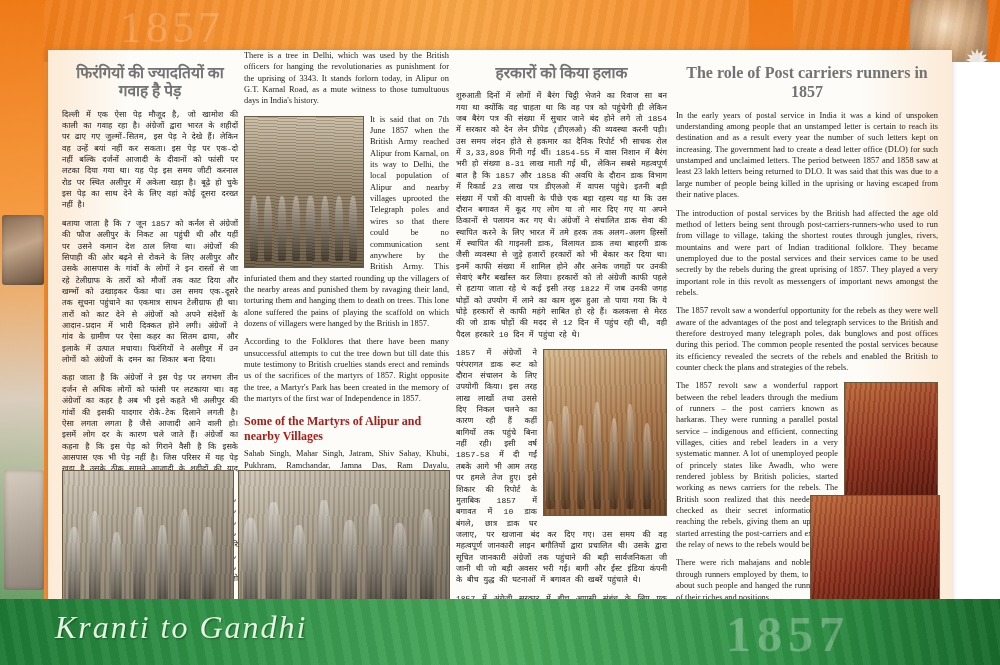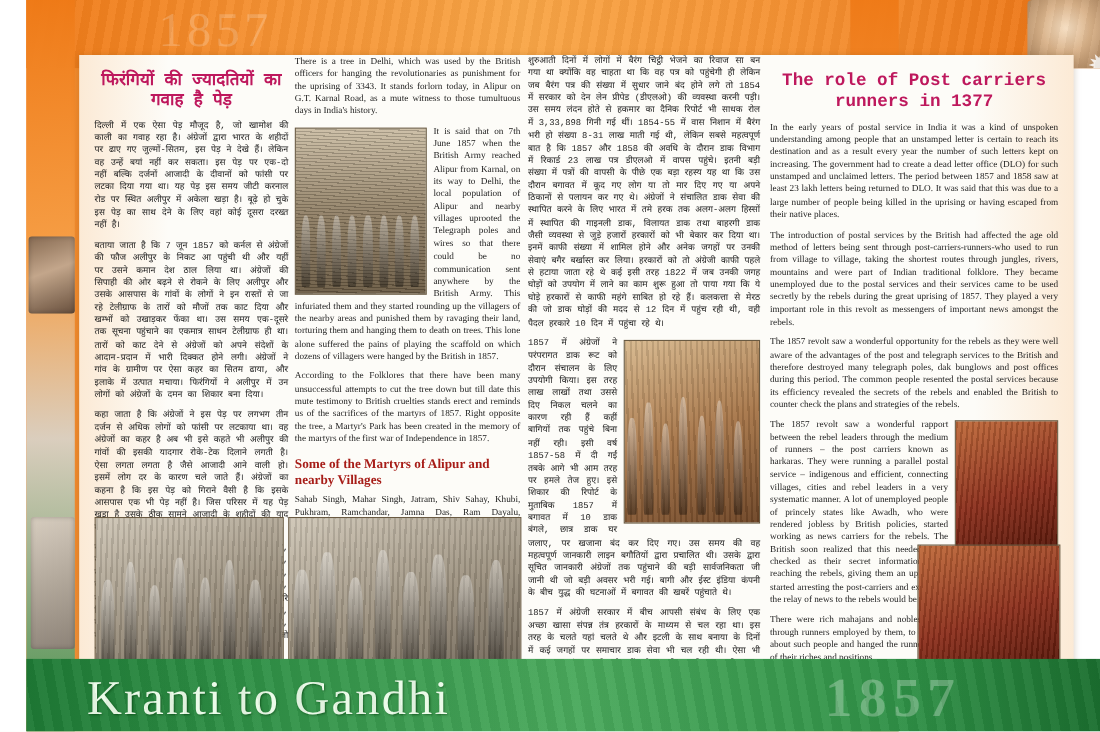--- a/index.html
+++ b/index.html
@@ -6,21 +6,20 @@
   body{
     width:1000px;height:665px;overflow:hidden;
     font-family:"Liberation Serif", serif;
     background:#ffffff;
   }
   #board{
     position:relative;width:793px;height:665px;
     background:
       linear-gradient(180deg, rgba(255,255,255,0) 78%, rgba(255,255,255,0.10) 100%),
       linear-gradient(90deg,#f07a18 0%, #f6983c 10%, #fbbf6a 18%, #ffffff 34%, #ffffff 66%, #fbbf6a 82%, #f6983c 90%, #ef7a17 100%);
-    margin-left: 24px;
   }
   
   .band-top{
     position:absolute;left:0;top:0;width:1000px;height:62px;
     background:linear-gradient(90deg,#ef7a17 0%, #f59132 22%, #f9a647 45%, #f59132 70%, #ea6f10 100%);
     overflow:hidden;
   }
   .band-top:after{
     content:"";position:absolute;left:0;top:0;width:100%;height:100%;
     background:repeating-linear-gradient(100deg, rgba(255,255,255,0.07) 0 7px, rgba(0,0,0,0.05) 7px 15px);
@@ -40,22 +39,22 @@
     position:absolute;left:0;bottom:0;width:1000px;height:66px;
     background:linear-gradient(90deg,#1e7a35 0%, #2f9046 20%, #4aa95c 50%, #2f9046 80%, #186a2c 100%);
     overflow:hidden;
   }
   .band-bottom:after{
     content:"";position:absolute;left:0;top:0;width:100%;height:100%;
     background:repeating-linear-gradient(80deg, rgba(255,255,255,0.06) 0 8px, rgba(0,0,0,0.06) 8px 17px);
     opacity:.7;
   }
   .kranti-script{
-    position:absolute;left:55px;top:10px;font-size:44px;color:#eafbe8;
-    font-family:"Liberation Serif",serif;letter-spacing:2px;
+    position:absolute;left:55px;top:10px;font-size:32px;color:#eafbe8;
+    font-family:"Liberation Serif",serif;font-style:italic;letter-spacing:2px;
     text-shadow:1px 1px 2px rgba(0,60,10,.6);
   }
   .year-ghost{
     position:absolute;right:150px;top:6px;font-size:50px;color:rgba(255,255,255,.28);
     font-family:"Liberation Serif",serif;font-weight:bold;letter-spacing:6px;
   }
   
   .ribbon-left{
     position:absolute;left:0;top:0;width:44px;height:665px;
     background:linear-gradient(180deg,#ef7a17,#f6a048 35%,#d9d2c6 60%,#3f8f4d 100%);
@@ -96,22 +95,22 @@
     background:linear-gradient(90deg, rgba(247,170,90,.22) 0%, rgba(255,255,255,0) 9%, rgba(255,255,255,0) 90%, rgba(247,170,90,.22) 100%);
     pointer-events:none;
   }
   .col{position:absolute;top:0;}
   .c1{left:14px;width:176px;}
   .c2{left:196px;width:205px;}
   .c3{left:408px;width:211px;}
   .c4{left:628px;width:262px;}
 
   h2.hd{
-    margin:14px 0 8px 0;text-align:center;color:#be185d;
-    font-family:Liberation Mono, monospace;font-weight:bold;line-height:1.18;
+    margin:14px 0 8px 0;text-align:center;color:#737373;
+    font-family:Liberation Serif, serif;font-weight:bold;line-height:1.18;
   }
   .hd-hi{font-size:15.5px;}
   .hd-en{font-size:16px;}
   h3.sub{
     margin:10px 0 4px 0;color:#a71d18;font-size:12px;font-weight:bold;
     font-family:"Liberation Serif",serif;
   }
   p.body{
     margin:0 0 7px 0;font-size:8.4px;line-height:1.35;color:#1b1b1b;
     text-align:justify;font-family:"Liberation Serif",serif;
@@ -195,40 +194,41 @@
         </div>
       </div>
       <p class="body">It is said that on 7th June 1857 when the British Army reached Alipur from Karnal, on its way to Delhi, the local population of Alipur and nearby villages uprooted the Telegraph poles and wires so that there could be no communication sent anywhere by the British Army. This infuriated them and they started rounding up the villagers of the nearby areas and punished them by ravaging their land, torturing them and hanging them to death on trees. This lone alone suffered the pains of playing the scaffold on which dozens of villagers were hanged by the British in 1857.</p>
       <div class="clear"></div>
       <p class="body">According to the Folklores that there have been many unsuccessful attempts to cut the tree down but till date this mute testimony to British cruelties stands erect and reminds us of the sacrifices of the martyrs of 1857. Right opposite the tree, a Martyr's Park has been created in the memory of the martyrs of the first war of Independence in 1857.</p>
       <h3 class="sub">Some of the Martyrs of Alipur and nearby Villages</h3>
       <p class="body small">Sahab Singh, Mahar Singh, Jatram, Shiv Sahay, Khubi, Pukhram, Ramchandar, Jamna Das, Ram Dayalu, Khemkana, Turti, Amichand, Buddhe Singh, Bahel Singh, Bahadur, Sirk, Sukhram, Lalman, Tulsiram, Ramdayal, Jaimal Singh, Gopal, Dhan Singh, Hari Ram, Kewal Singh, Budh Singh, Dayaram, Mayaram, Mita, Raja, Ram Chandar, Jetu Singh, Hari Singh, Mallis and others were among the countless freedom fighters of 1857 from the Alipur Villages.</p>
     </div>
 
     <div class="col c3">
+      <h2 class="hd hd-hi">हरकारों को किया हलाक</h2>
       <p class="body hi">शुरुआती दिनों में लोगों में बैरंग चिट्ठी भेजने का रिवाज सा बन गया था क्योंकि वह चाहता था कि वह पत्र को पहुंचेगी ही लेकिन जब बैरंग पत्र की संख्या में सुधार जाने बंद होने लगे तो 1854 में सरकार को देन लेन प्रीपेड (डीएलओ) की व्यवस्था करनी पड़ी। उस समय लंदन होते से हकमार का दैनिक रिपोर्ट भी साधक रोल में 3,33,898 गिनी गई थीं। 1854-55 में वास निशान में बैरंग भरी हो संख्या 8-31 लाख माती गई थी, लेकिन सबसे महत्वपूर्ण बात है कि 1857 और 1858 की अवधि के दौरान डाक विभाग में रिकार्ड 23 लाख पत्र डीएलओ में वापस पहुंचे। इतनी बड़ी संख्या में पत्रों की वापसी के पीछे एक बड़ा रहस्य यह था कि उस दौरान बगावत में कूद गए लोग या तो मार दिए गए या अपने ठिकानों से पलायन कर गए थे। अंग्रेजों ने संचालित डाक सेवा की स्थापित करने के लिए भारत में तमे हरक तक अलग-अलग हिस्सों में स्थापित की गाइनली डाक, विलायत डाक तथा बाहरगी डाक जैसी व्यवस्था से जुड़े हजारों हरकारों को भी बेकार कर दिया था। इनमें काफी संख्या में शामिल होने और अनेक जगहों पर उनकी सेवाएं बगैर बर्खास्त कर लिया। हरकारों को तो अंग्रेजी काफी पहले से हटाया जाता रहे थे कई इसी तरह 1822 में जब उनकी जगह घोड़ों को उपयोग में लाने का काम शुरू हुआ तो पाया गया कि ये घोड़े हरकारों से काफी महंगे साबित हो रहे हैं। कलकत्ता से मेरठ की जो डाक घोड़ों की मदद से 12 दिन में पहुंच रही थी, वही पैदल हरकारे 10 दिन में पहुंचा रहे थे।</p>
       <div class="img photo-warm wrap-img" style="width:122px;height:165px;">
         <div class="fig-people" style="height:72%">
           <i style="left:2%;height:74%"></i>
             <i style="left:14%;height:86%"></i>
             <i style="left:27%;height:70%"></i>
             <i style="left:40%;height:90%"></i>
             <i style="left:54%;height:76%"></i>
             <i style="left:67%;height:88%"></i>
             <i style="left:81%;height:72%"></i>
         </div>
       </div>
       <p class="body hi">1857 में अंग्रेजों ने परंपरागत डाक रूट को दौरान संचालन के लिए उपयोगी किया। इस तरह लाख लाखों तथा उससे दिए निकल चलने का कारण रही हैं कहीं बागियों तक पहुंचे बिना नहीं रही। इसी वर्ष 1857-58 में दी गईं तबके आगे भी आम तरह पर हमले तेज हुए। इसे शिकार की रिपोर्ट के मुताबिक 1857 में बगावत में 10 डाक बंगले, छात्र डाक घर जलाए, पर खजाना बंद कर दिए गए। उस समय की वह महत्वपूर्ण जानकारी लाइन बगौतियों द्वारा प्रचालित थी। उसके द्वारा सूचित जानकारी अंग्रेजों तक पहुंचाने की बड़ी सार्वजनिकता जी जानी थी जो बड़ी अवसर भरी गई। बागी और ईस्ट इंडिया कंपनी के बीच युद्ध की घटनाओं में बगावत की खबरें पहुंचाते थे।</p>
       <div class="clear"></div>
       <p class="body hi">1857 में अंग्रेजी सरकार में बीच आपसी संबंध के लिए एक अच्छा खासा संपन्न तंत्र हरकारों के माध्यम से चल रहा था। इस तरह के चलते यहां चलते थे और इटली के साथ बनाया के दिनों में कई जगहों पर समाचार डाक सेवा भी चल रही थी। ऐसा भी समय जब संचालन के दौर में जो अपनी अपनी जानकारी सूचना देने वाले लोगों की पहचान लेते थे।</p>
       <p class="body hi">अंग्रेजों की तिरंगी तरह को समाज में जिन्होंने जानकारी दी, उनके वे लोग जो अंग्रेजों के निशाने पर बने रहे और उन लोगों ने प्रथम स्वतंत्रता संग्राम में अपना योगदान दिया।</p>
     </div>
 
     <div class="col c4">
-      <h2 class="hd hd-en">The role of Post carriers runners in 1377</h2>
+      <h2 class="hd hd-en">The role of Post carriers runners in 1857</h2>
       <p class="body">In the early years of postal service in India it was a kind of unspoken understanding among people that an unstamped letter is certain to reach its destination and as a result every year the number of such letters kept on increasing. The government had to create a dead letter office (DLO) for such unstamped and unclaimed letters. The period between 1857 and 1858 saw at least 23 lakh letters being returned to DLO. It was said that this was due to a large number of people being killed in the uprising or having escaped from their native places.</p>
       <p class="body">The introduction of postal services by the British had affected the age old method of letters being sent through post-carriers-runners-who used to run from village to village, taking the shortest routes through jungles, rivers, mountains and were part of Indian traditional folklore. They became unemployed due to the postal services and their services came to be used secretly by the rebels during the great uprising of 1857. They played a very important role in this revolt as messengers of important news amongst the rebels.</p>
       <p class="body">The 1857 revolt saw a wonderful opportunity for the rebels as they were well aware of the advantages of the post and telegraph services to the British and therefore destroyed many telegraph poles, dak bunglows and post offices during this period. The common people resented the postal services because its efficiency revealed the secrets of the rebels and enabled the British to counter check the plans and strategies of the rebels.</p>
       <div class="img photo-red wrap-img" style="width:92px;height:120px;"></div>
       <p class="body">The 1857 revolt saw a wonderful rapport between the rebel leaders through the medium of runners – the post carriers known as harkaras. They were running a parallel postal service – indigenous and efficient, connecting villages, cities and rebel leaders in a very systematic manner. A lot of unemployed people of princely states like Awadh, who were rendered jobless by British policies, started working as news carriers for the rebels. The British soon realized that this needed to be checked as their secret information were reaching the rebels, giving them an upper edge in the struggle. The British started arresting the post-carriers and executed them in large numbers so that the relay of news to the rebels would be disrupted.</p>
       <p class="body">There were rich mahajans and nobles who were offering these services through runners employed by them, to help the rebels and the British found about such people and hanged the runners and stripped the service providers of their riches and positions.</p>
       <div class="clear"></div>
     </div>
 
     <div class="img photo-grey" style="position:absolute;left:14px;bottom:8px;width:170px;height:140px;">

